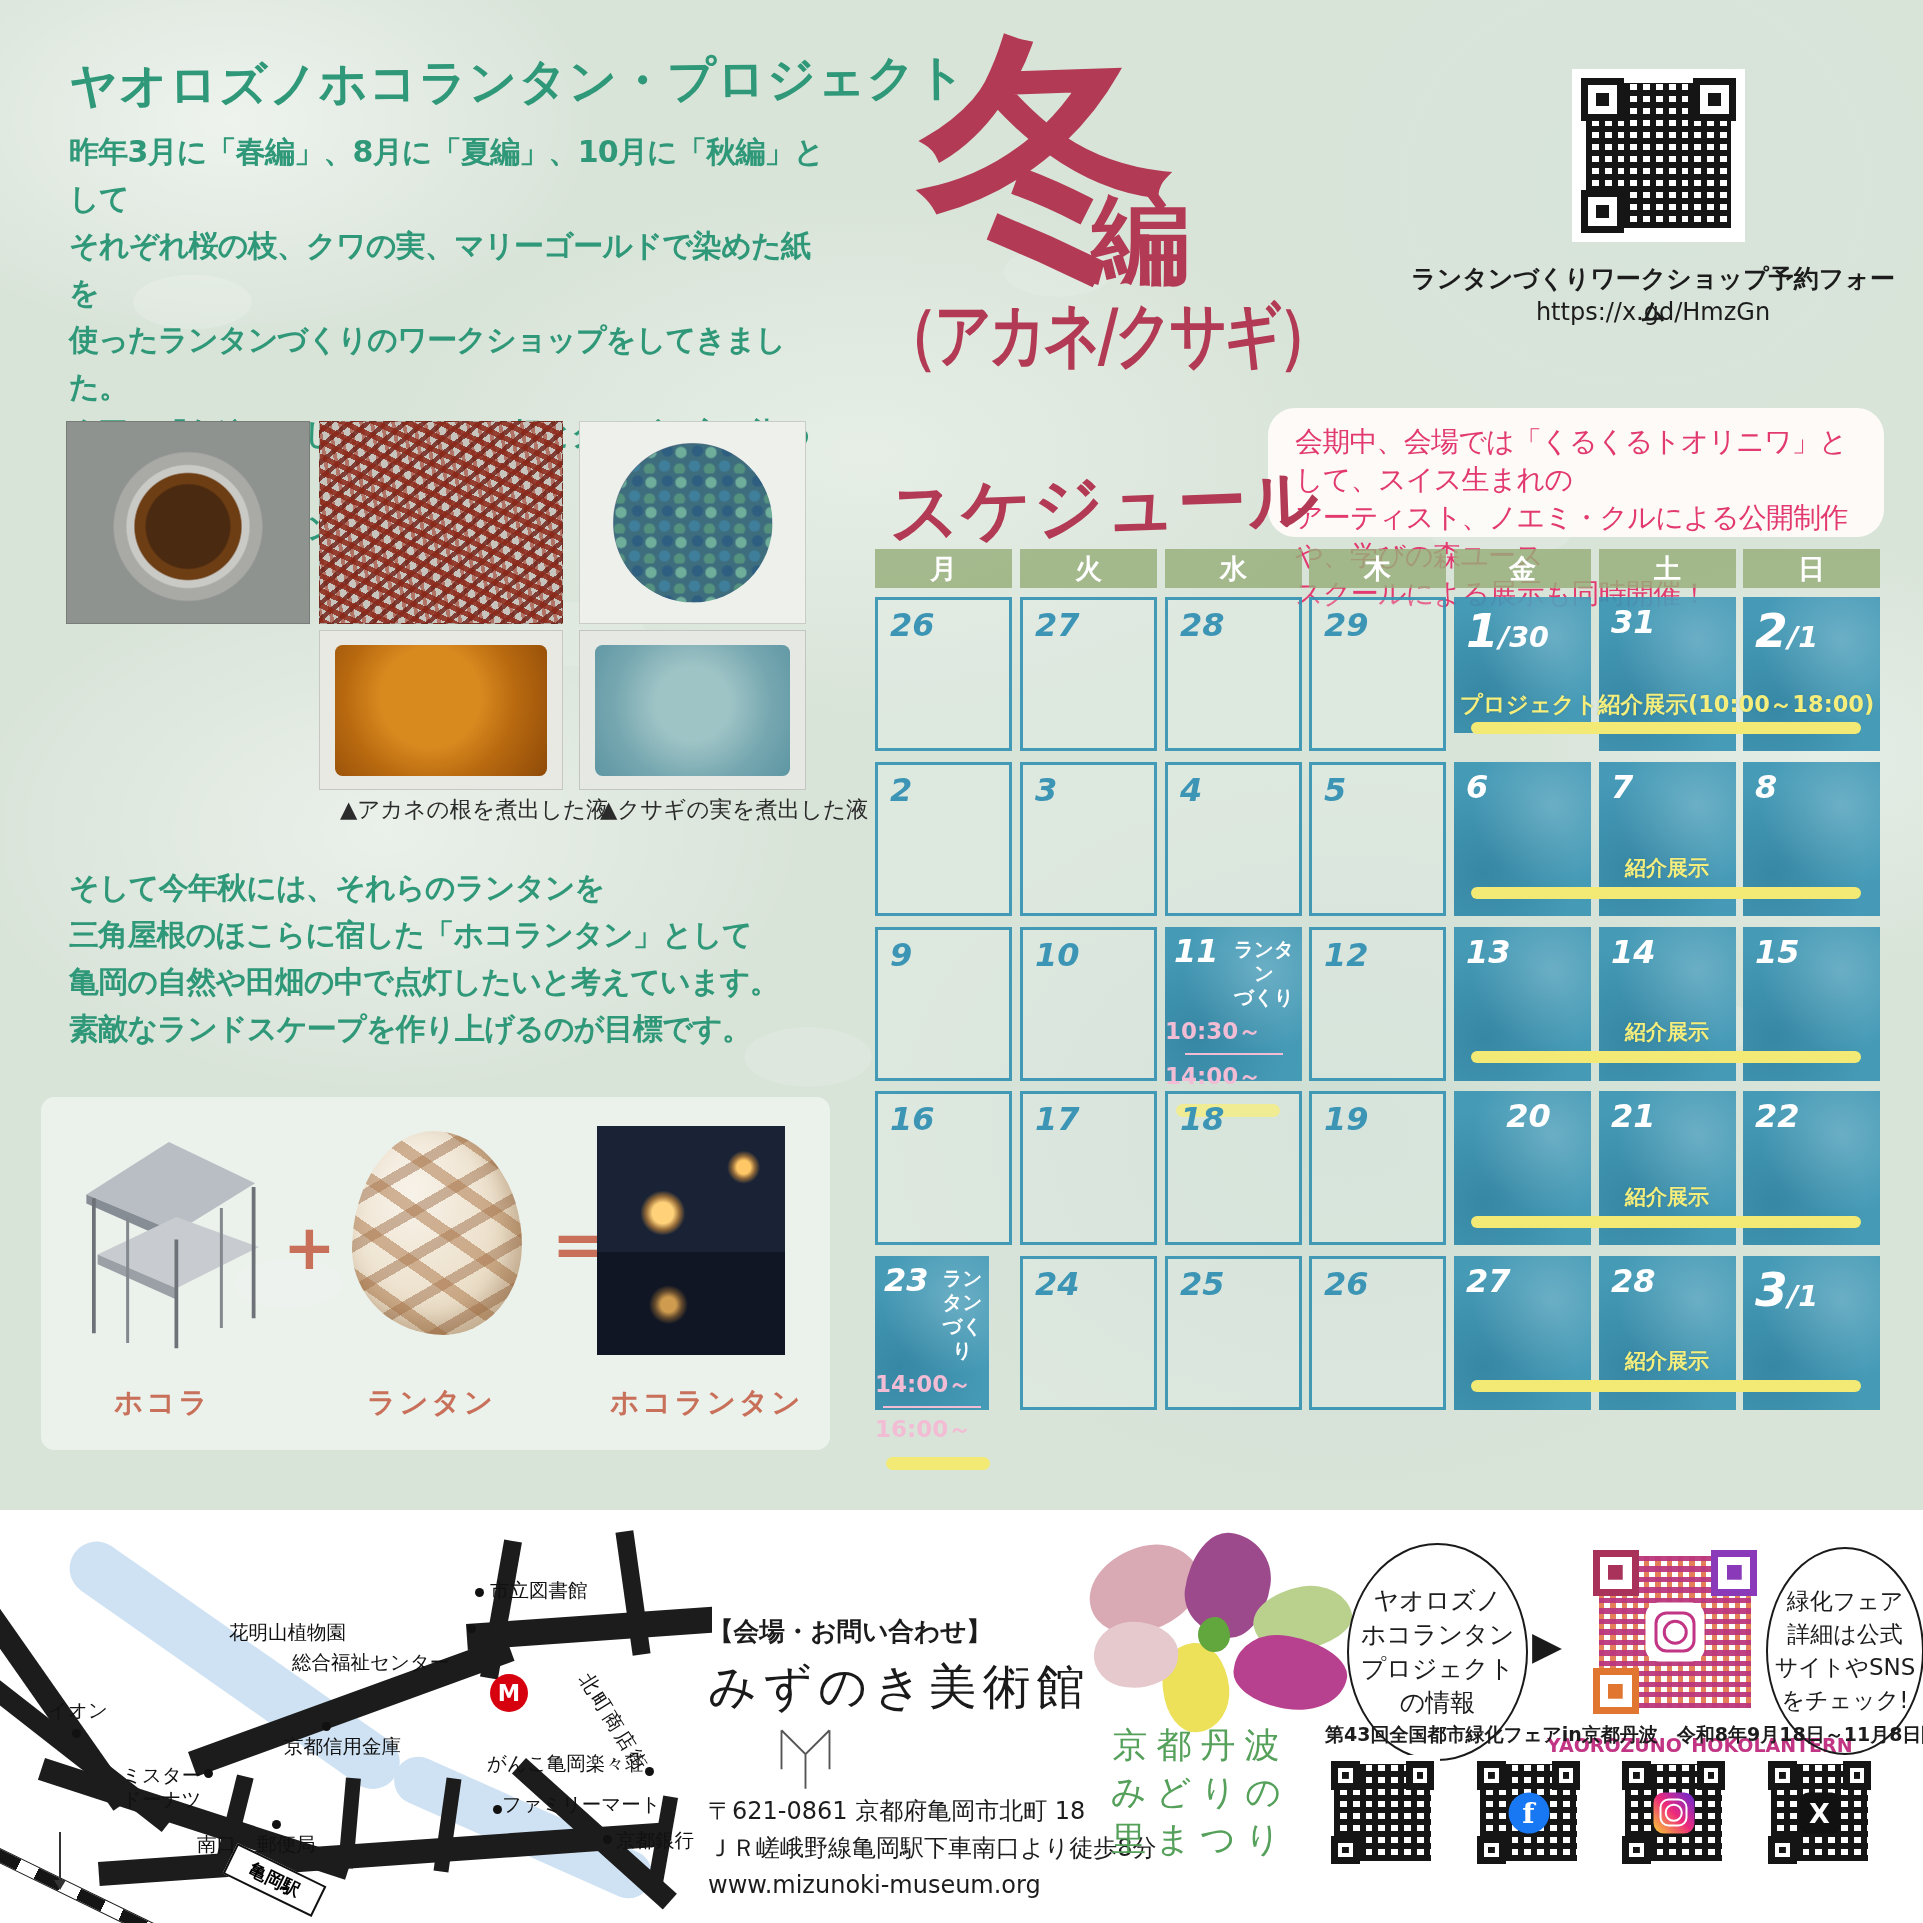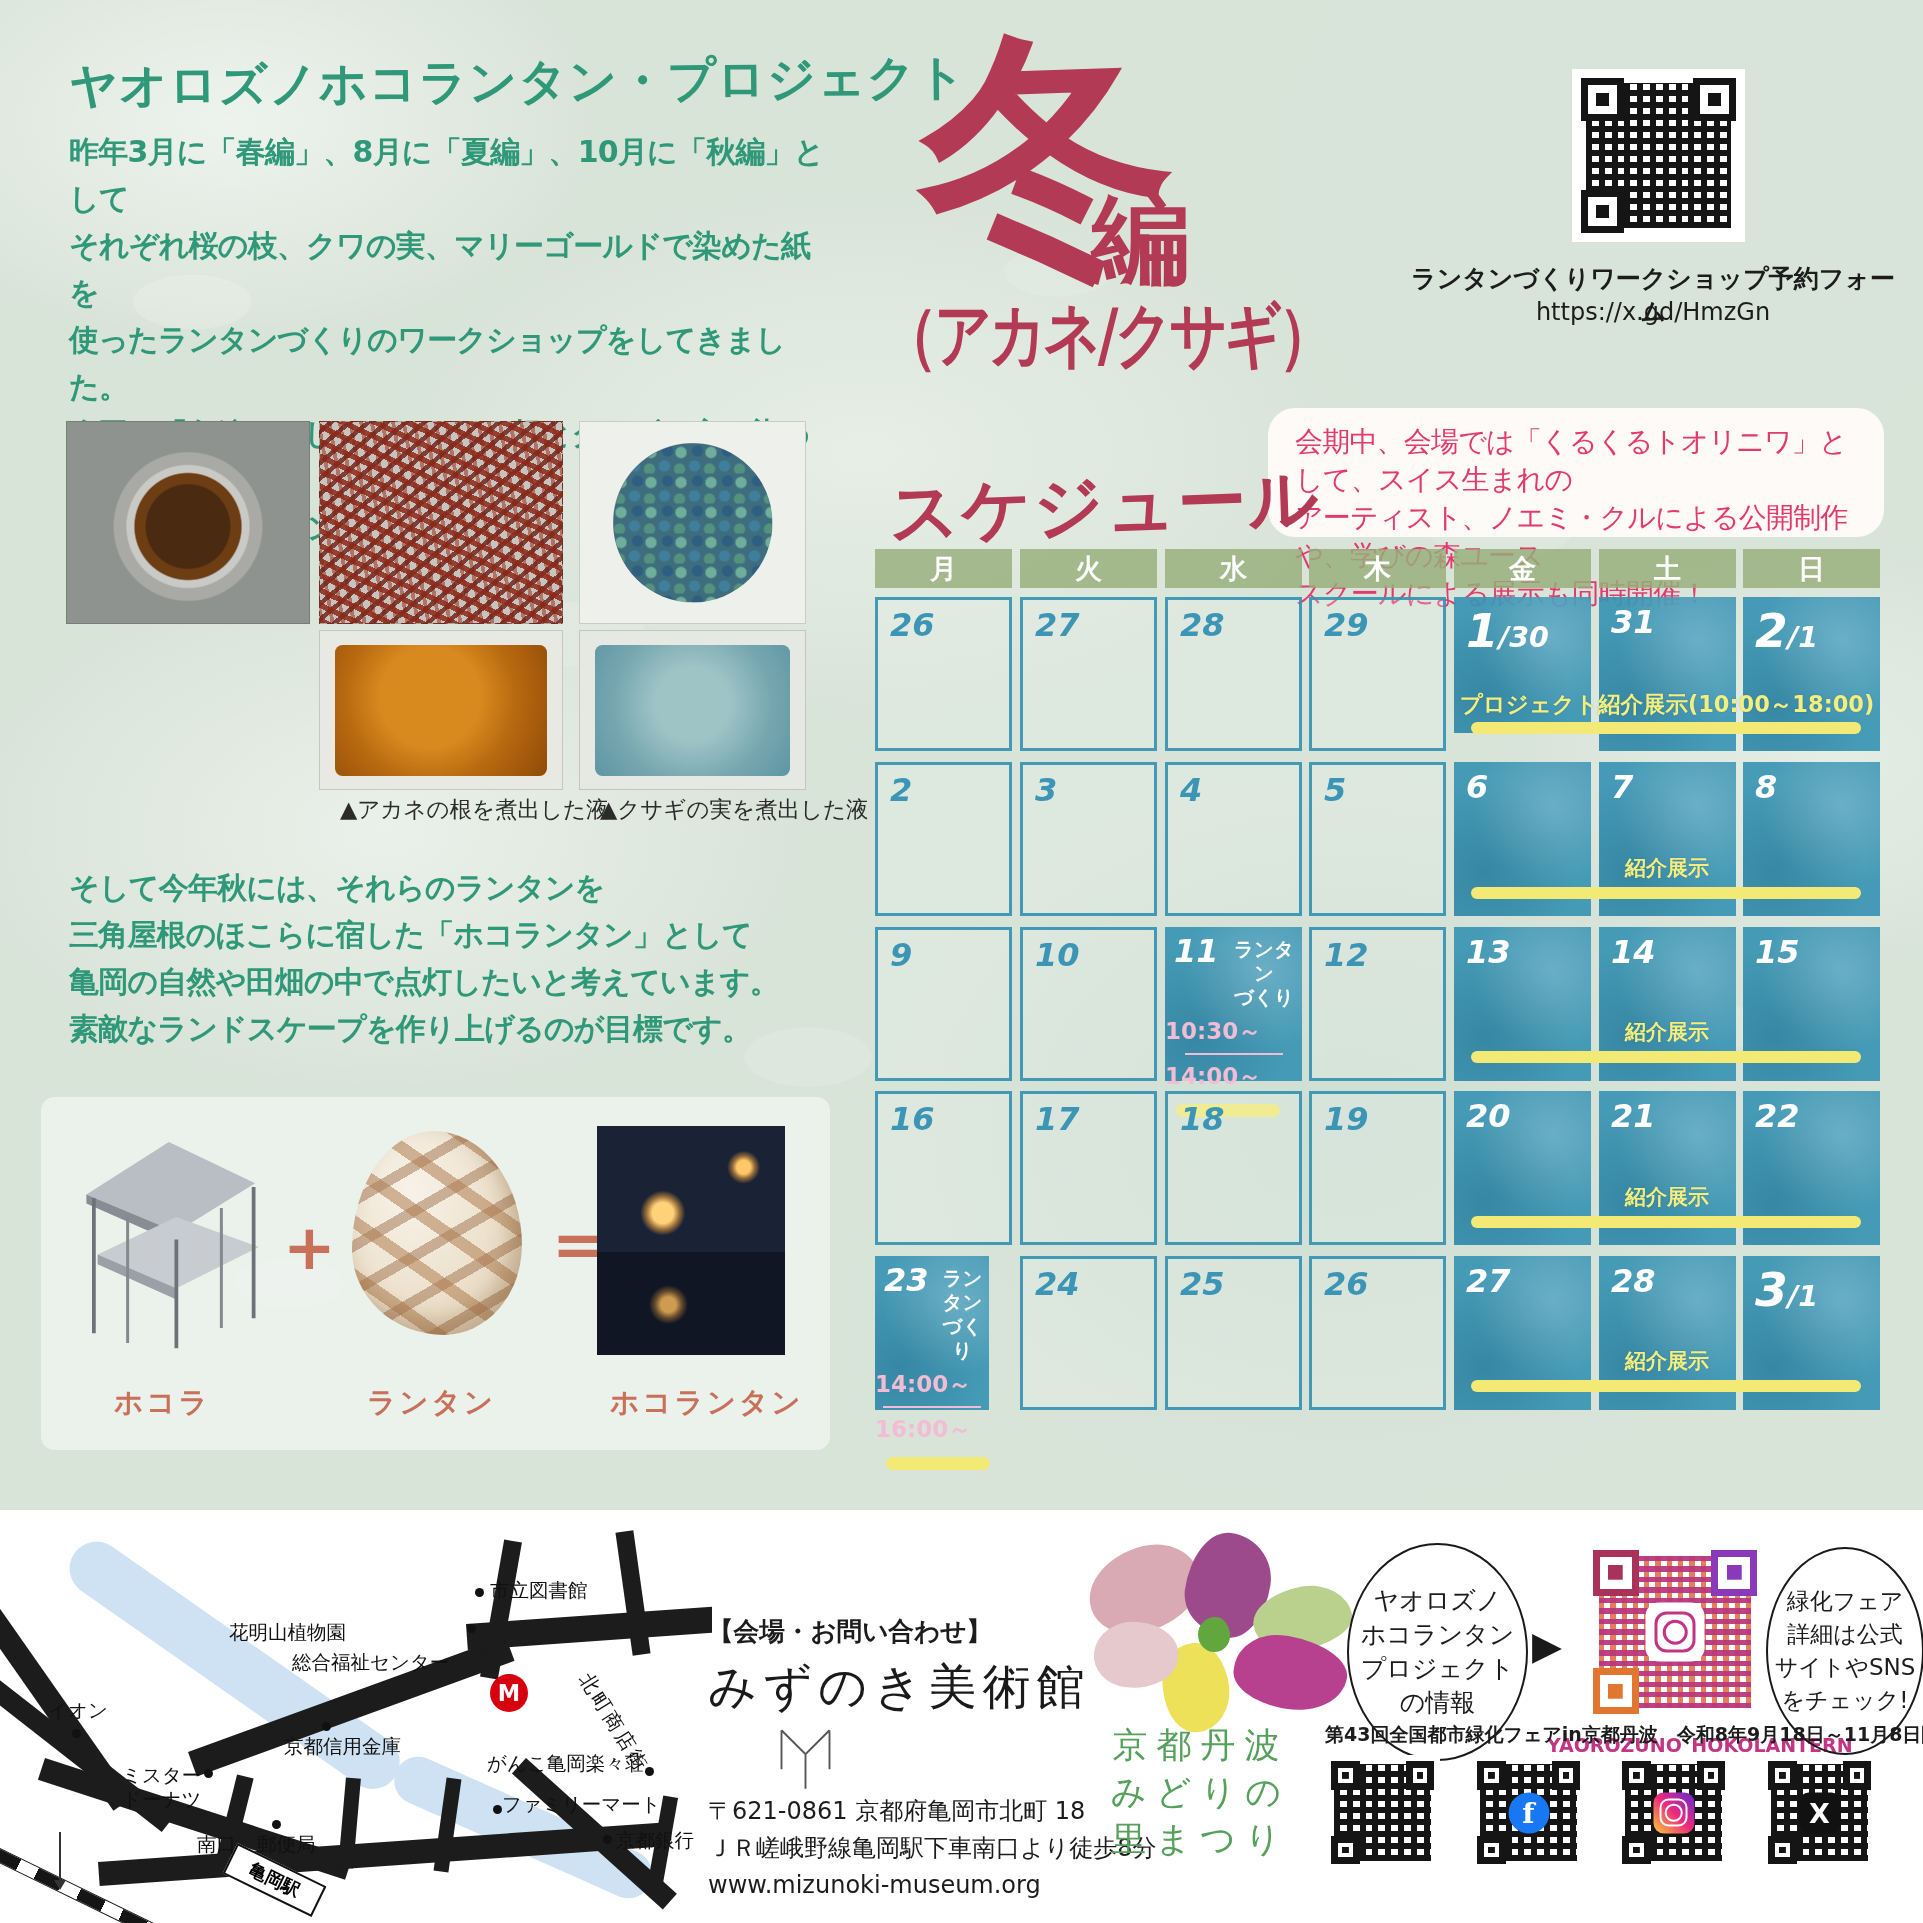--- a/index.html
+++ b/index.html
@@ -284,21 +284,21 @@
       <div class="cell open" style="left: 1309px; top: 927px; width: 137px; height: 154px;"><span class="num">12</span></div>
       <div class="cell filled" style="left: 1454px; top: 927px; width: 137px; height: 154px;"><span class="num">13</span></div>
       <div class="cell filled" style="left: 1599px; top: 927px; width: 137px; height: 154px;"><span class="num">14</span></div>
       <div class="cell filled" style="left: 1743px; top: 927px; width: 137px; height: 154px;"><span class="num">15</span></div>
       <div class="band-label" style="left: 1454px; top: 1018px; width: 426px; font-size: 21px;">紹介展示</div>
       <div class="band-bar" style="left: 1471px; top: 1051px; width: 390px;"></div>
       <div class="cell open" style="left: 875px; top: 1091px; width: 137px; height: 154px;"><span class="num">16</span></div>
       <div class="cell open" style="left: 1020px; top: 1091px; width: 137px; height: 154px;"><span class="num">17</span></div>
       <div class="cell open" style="left: 1165px; top: 1091px; width: 137px; height: 154px;"><span class="num">18</span></div>
       <div class="cell open" style="left: 1309px; top: 1091px; width: 137px; height: 154px;"><span class="num">19</span></div>
-      <div class="cell filled" style="left: 1454px; top: 1091px; width: 137px; height: 154px;"><span class="num">20</span></div>
+      <div class="cell filled" style="left: 1454px; top: 1091px; width: 137px; height: 154px; text-align: center;"><span class="num">20</span></div>
       <div class="cell filled" style="left: 1599px; top: 1091px; width: 137px; height: 154px;"><span class="num">21</span></div>
       <div class="cell filled" style="left: 1743px; top: 1091px; width: 137px; height: 154px;"><span class="num">22</span></div>
       <div class="band-label" style="left: 1454px; top: 1183px; width: 426px; font-size: 21px;">紹介展示</div>
       <div class="band-bar" style="left: 1471px; top: 1216px; width: 390px;"></div>
       <div class="cell ws" style="left: 875px; top: 1256px; width: 114px; height: 154px;">
         <div class="ws-head">
           <span class="num" style="padding: 4.5px 0px 0px 9px;">23</span>
           <div class="ws-title">ランタン
 づくり</div>
         </div>

